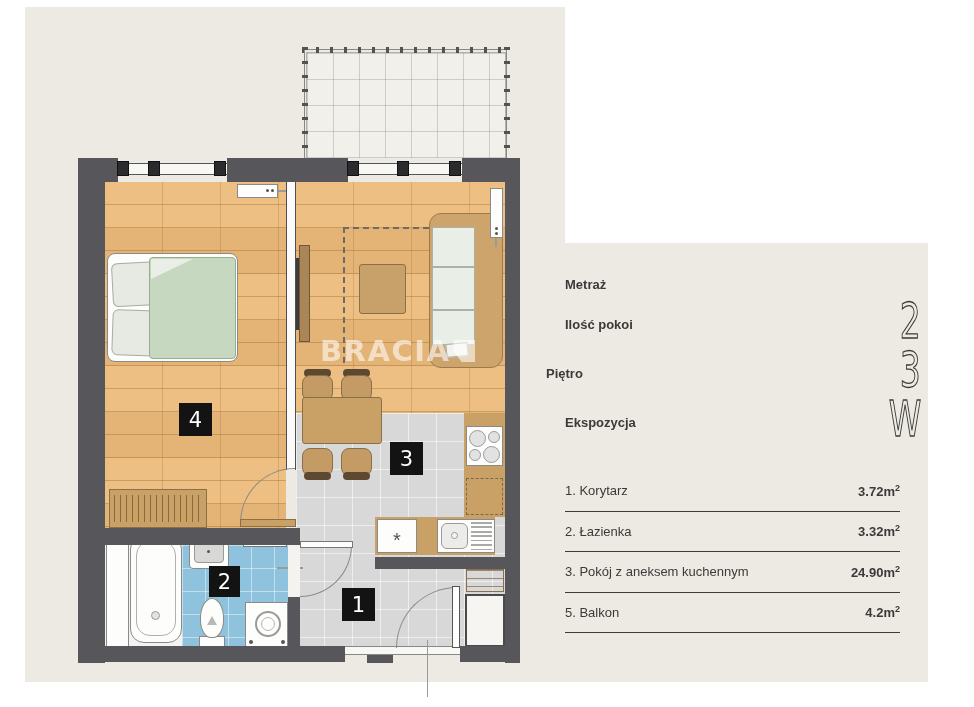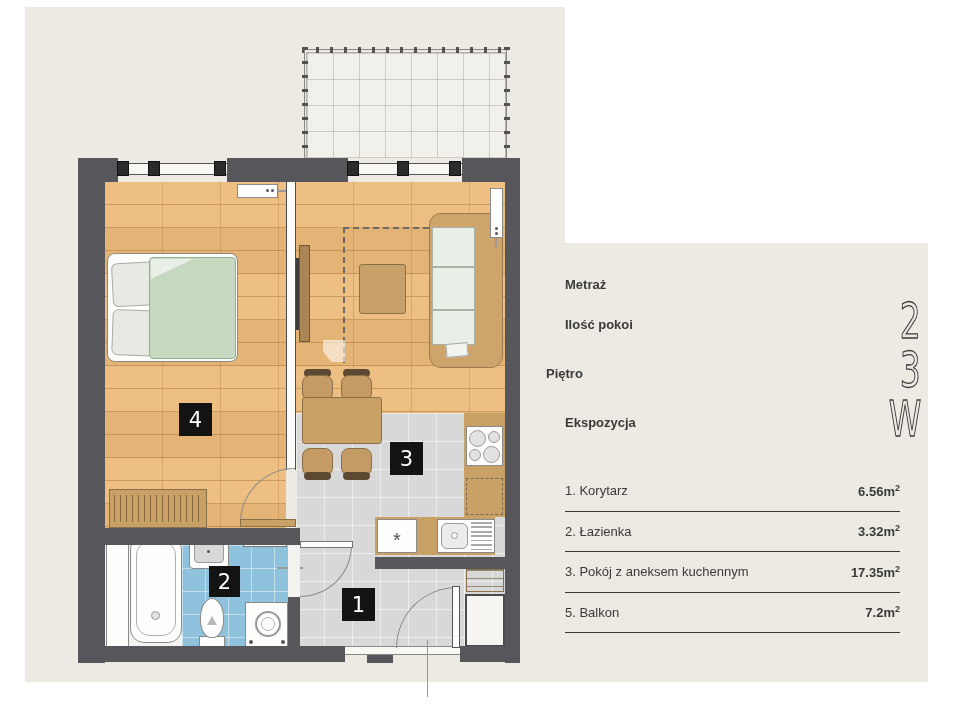--- a/index.html
+++ b/index.html
@@ -206,49 +206,50 @@
       <span>3</span>
     </div>
   <div class="abs room-num" style="left:209px;top:566px;width:31px;height:31px;">
       <span>2</span>
     </div>
   <div class="abs room-num" style="left:342px;top:588px;width:33px;height:33px;">
       <span>1</span>
     </div>
 
   <div class="abs watermark" style="left:320px;top:336px;height:30px;">
+    <span>BRACIA</span>
     <span class="wm-square"></span>
   </div>
 
   <div class="abs stat-label" style="left:565px;top:277px;">Metraż</div>
   <div class="abs stat-label" style="left:565px;top:317px;">Ilość pokoi</div>
   <div class="abs stat-value-row" style="left:700px;top:299px;width:221px;">
     <span class="stat-value">2</span>
   </div>
   <div class="abs stat-label" style="left:546px;top:366px;">Piętro</div>
   <div class="abs stat-value-row" style="left:700px;top:348px;width:221px;">
     <span class="stat-value">3</span>
   </div>
   <div class="abs stat-label" style="left:565px;top:415px;">Ekspozycja</div>
   <div class="abs stat-value-row" style="left:700px;top:397px;width:221px;">
     <span class="stat-value">W</span>
   </div>
 
   <div class="abs" style="left:565px;top:471px;width:335px;">
     <div class="room-row">
       <span class="room-name">1. Korytarz</span>
-      <span class="room-area"><span>6.56m</span><sup>2</sup></span>
+      <span class="room-area"><span>3.72m</span><sup>2</sup></span>
     </div>
     <div class="room-row">
       <span class="room-name">2. Łazienka</span>
       <span class="room-area"><span>3.32m</span><sup>2</sup></span>
     </div>
     <div class="room-row">
       <span class="room-name">3. Pokój z aneksem kuchennym</span>
-      <span class="room-area"><span>17.35m</span><sup>2</sup></span>
+      <span class="room-area"><span>24.90m</span><sup>2</sup></span>
     </div>
     <div class="room-row">
       <span class="room-name">5. Balkon</span>
-      <span class="room-area"><span>7.2m</span><sup>2</sup></span>
+      <span class="room-area"><span>4.2m</span><sup>2</sup></span>
     </div>
   </div>
 
 </div>
 
 </body></html>

